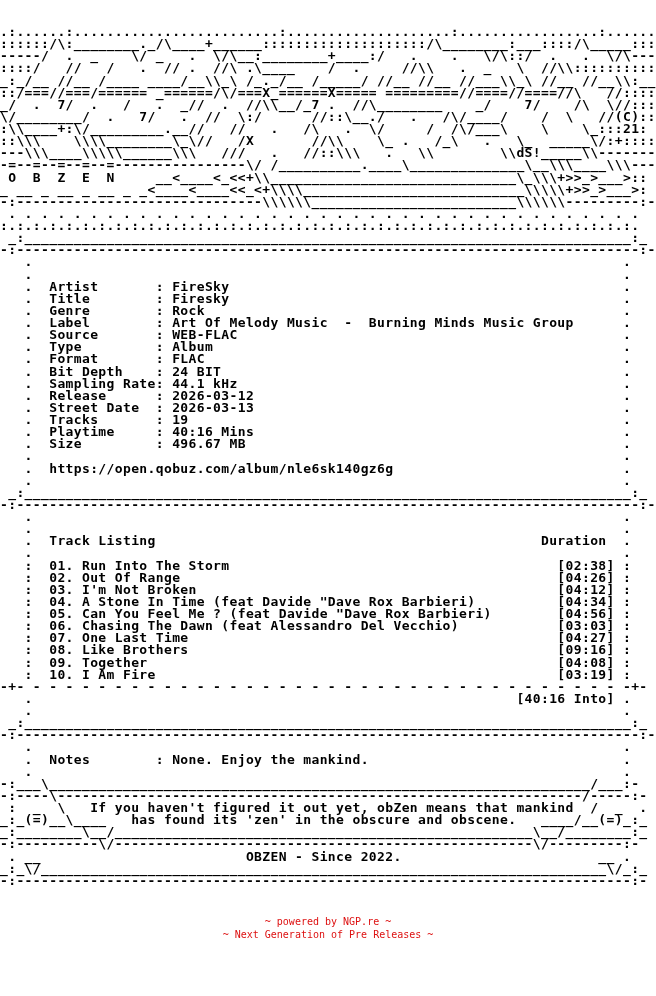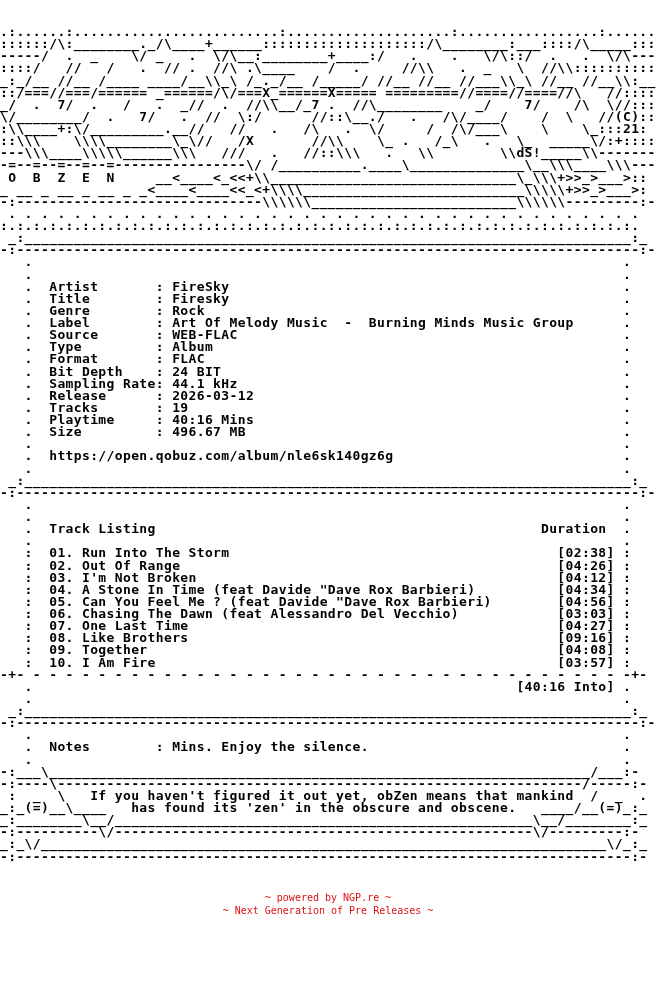--- a/index.html
+++ b/index.html
@@ -56,20 +56,21 @@
     <div class="ln">   .  Artist       : FireSky                                                .</div>
     <div class="ln">   .  Title        : Firesky                                                .</div>
     <div class="ln">   .  Genre        : Rock                                                   .</div>
     <div class="ln">   .  Label        : Art Of Melody Music  -  Burning Minds Music Group      .</div>
     <div class="ln">   .  Source       : WEB-FLAC                                               .</div>
     <div class="ln">   .  Type         : Album                                                  .</div>
     <div class="ln">   .  Format       : FLAC                                                   .</div>
     <div class="ln">   .  Bit Depth    : 24 BIT                                                 .</div>
     <div class="ln">   .  Sampling Rate: 44.1 kHz                                               .</div>
     <div class="ln">   .  Release      : 2026-03-12                                             .</div>
+    <div class="ln">   .  Street Date  : 2026-03-13                                             .</div>
     <div class="ln">   .  Tracks       : 19                                                     .</div>
     <div class="ln">   .  Playtime     : 40:16 Mins                                             .</div>
     <div class="ln">   .  Size         : 496.67 MB                                              .</div>
     <div class="ln">   .                                                                        .</div>
     <div class="ln">   .  https://open.qobuz.com/album/nle6sk140gz6g                            .</div>
     <div class="ln">   .                                                                        .</div>
     <div class="ln"> _:__________________________________________________________________________:_</div>
     <div class="ln">-:----------------------------------------------------------------------------:-</div>
     <div class="ln">   .                                                                        .</div>
     <div class="ln">   .                                                                        .</div>
@@ -77,35 +78,36 @@
     <div class="ln">   .                                                                        .</div>
     <div class="ln">   :  01. Run Into The Storm                                        [02:38] :</div>
     <div class="ln">   :  02. Out Of Range                                              [04:26] :</div>
     <div class="ln">   :  03. I'm Not Broken                                            [04:12] :</div>
     <div class="ln">   :  04. A Stone In Time (feat Davide "Dave Rox Barbieri)          [04:34] :</div>
     <div class="ln">   :  05. Can You Feel Me ? (feat Davide "Dave Rox Barbieri)        [04:56] :</div>
     <div class="ln">   :  06. Chasing The Dawn (feat Alessandro Del Vecchio)            [03:03] :</div>
     <div class="ln">   :  07. One Last Time                                             [04:27] :</div>
     <div class="ln">   :  08. Like Brothers                                             [09:16] :</div>
     <div class="ln">   :  09. Together                                                  [04:08] :</div>
-    <div class="ln">   :  10. I Am Fire                                                 [03:57] :</div>
+    <div class="ln">   :  10. I Am Fire                                                 [03:19] :</div>
     <div class="ln">-+- - - - - - - - - - - - - - - - - - - - - - - - - - - - - - - - - - - - - -+-</div>
     <div class="ln">   .                                                           [40:16 Into] .</div>
     <div class="ln">   .                                                                        .</div>
     <div class="ln"> _:__________________________________________________________________________:_</div>
     <div class="ln">-:----------------------------------------------------------------------------:-</div>
     <div class="ln">   .                                                                        .</div>
-    <div class="ln">   .  Notes        : Mins. Enjoy the silence.                               .</div>
+    <div class="ln">   .  Notes        : None. Enjoy the mankind.                               .</div>
     <div class="ln">   .                                                                        .</div>
     <div class="ln">-:___\__________________________________________________________________/___:-</div>
     <div class="ln">-:----\----------------------------------------------------------------/-----:-</div>
     <div class="ln"> :  _  \   If you haven't figured it out yet, obZen means that mankind  /  _  .</div>
     <div class="ln">_:_(=)__\____   has found its 'zen' in the obscure and obscene.   ____/__(=)_:_</div>
     <div class="ln">_:________\__/___________________________________________________\__/________:_</div>
     <div class="ln">-:----------\/---------------------------------------------------\/---------:-</div>
+    <div class="ln"> . __                         OBZEN - Since 2022.                        __ .</div>
     <div class="ln">_:_\/_____________________________________________________________________\/_:_</div>
     <div class="ln">-:---------------------------------------------------------------------------:-</div>
   </div>
 
 <div id="powered" style="color: rgb(221, 17, 17);">
   <div class="pline">~ powered by NGP.re ~</div>
   <div class="pline">~ Next Generation of Pre Releases ~</div>
 </div>
 
 </body></html>

